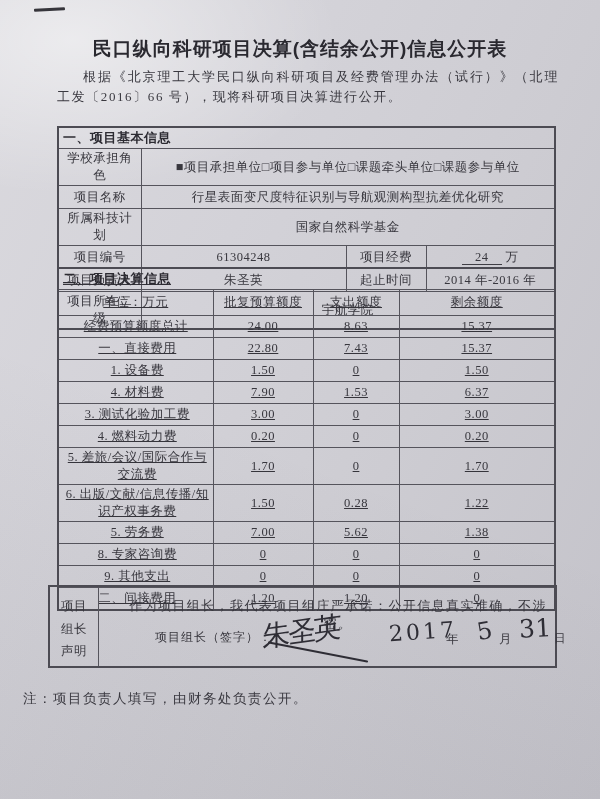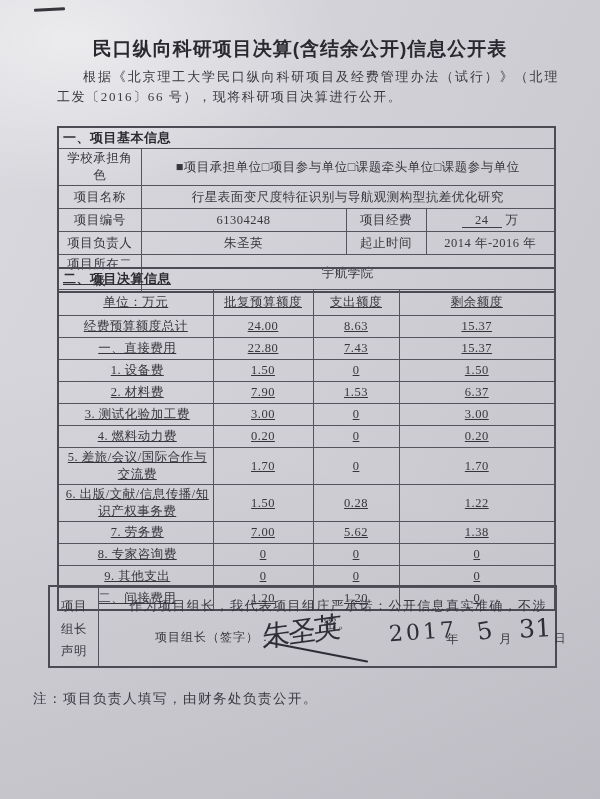--- a/index.html
+++ b/index.html
@@ -50,21 +50,21 @@
     transform:rotate(-8deg) skewX(-8deg);}
   .sig-tail{position:absolute;left:168px;top:64px;width:102px;height:2px;background:#2e2d35;
     transform:rotate(11deg);border-radius:1px;}
   .d-num{position:absolute;font-size:22px;}
   .d-y{left:290px;top:32px;transform:rotate(-4deg);letter-spacing:3px;}
   .d-m{left:378px;top:30px;transform:rotate(-10deg);font-size:24px;}
   .d-d{left:420px;top:27px;font-size:25px;transform:rotate(-3deg);}
   .d-unit{position:absolute;top:44px;font-size:12.5px;}
   .du-y{left:347px;} .du-m{left:400px;} .du-d{left:455px;font-size:11.5px;}
 
-  .note{position:absolute;left:33px;top:690px;margin:0;font-size:13.5px;
+  .note{position:absolute;left:23px;top:690px;margin:0;font-size:13.5px;
     letter-spacing:1.5px;color:#3a3940;}
 </style>
 </head>
 <body>
 
 <div class="photo">
 
   <div class="pen-mark"></div>
 
   <h1 class="title">民口纵向科研项目决算(含结余公开)信息公开表</h1>
@@ -83,20 +83,24 @@
     </tr>
     <tr>
       <td>学校承担角色</td>
       <td colspan="3">■项目承担单位□项目参与单位□课题牵头单位□课题参与单位</td>
     </tr>
     <tr>
       <td>项目名称</td>
       <td colspan="3">行星表面变尺度特征识别与导航观测构型抗差优化研究</td>
     </tr>
     <tr>
+      <td>所属科技计划</td>
+      <td colspan="3">国家自然科学基金</td>
+    </tr>
+    <tr>
       <td>项目编号</td>
       <td>61304248</td>
       <td>项目经费</td>
       <td>
         <span class="u">24</span><span class="unit">万</span>
       </td>
     </tr>
     <tr>
       <td>项目负责人</td>
       <td>朱圣英</td>
@@ -139,21 +143,21 @@
       <td>7.43</td>
       <td>15.37</td>
     </tr>
     <tr>
       <td class="L">1. 设备费</td>
       <td>1.50</td>
       <td>0</td>
       <td>1.50</td>
     </tr>
     <tr>
-      <td class="L">2. 材料费</td>
+      <td class="L">4. 材料费</td>
       <td>7.90</td>
       <td>1.53</td>
       <td>6.37</td>
     </tr>
     <tr>
       <td class="L">3. 测试化验加工费</td>
       <td>3.00</td>
       <td>0</td>
       <td>3.00</td>
     </tr>
@@ -169,21 +173,21 @@
       <td>0</td>
       <td>1.70</td>
     </tr>
     <tr class="t2">
       <td class="L">6. 出版/文献/信息传播/知识产权事务费</td>
       <td>1.50</td>
       <td>0.28</td>
       <td>1.22</td>
     </tr>
     <tr>
-      <td class="L">7. 劳务费</td>
+      <td class="L">5. 劳务费</td>
       <td>7.00</td>
       <td>5.62</td>
       <td>1.38</td>
     </tr>
     <tr>
       <td class="L">8. 专家咨询费</td>
       <td>0</td>
       <td>0</td>
       <td>0</td>
     </tr>

